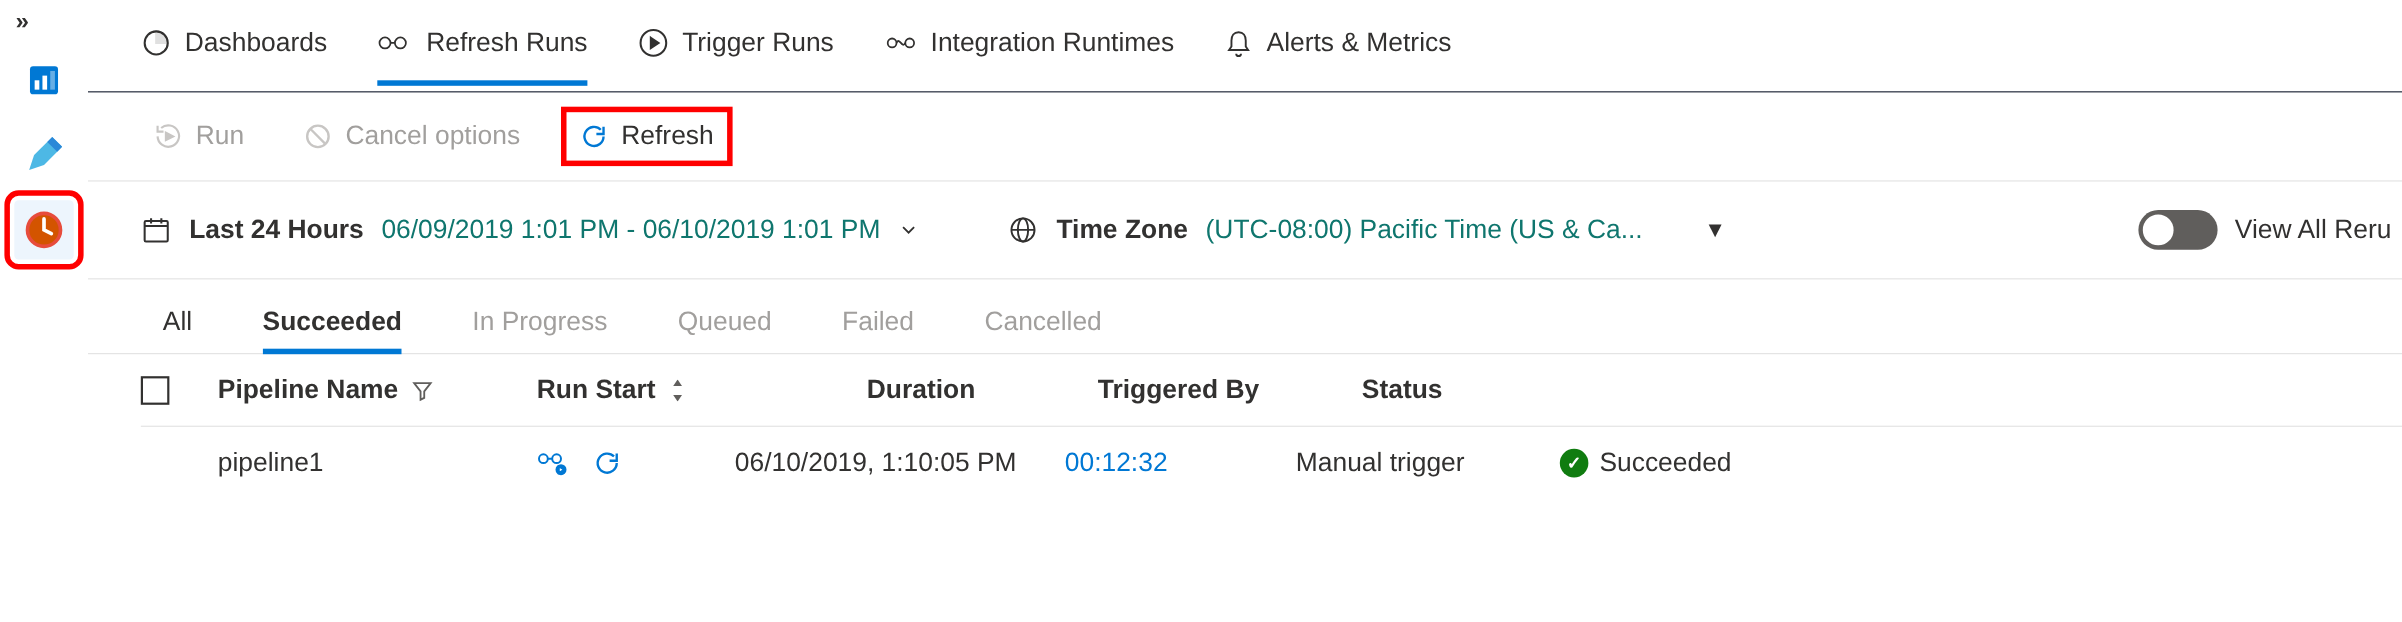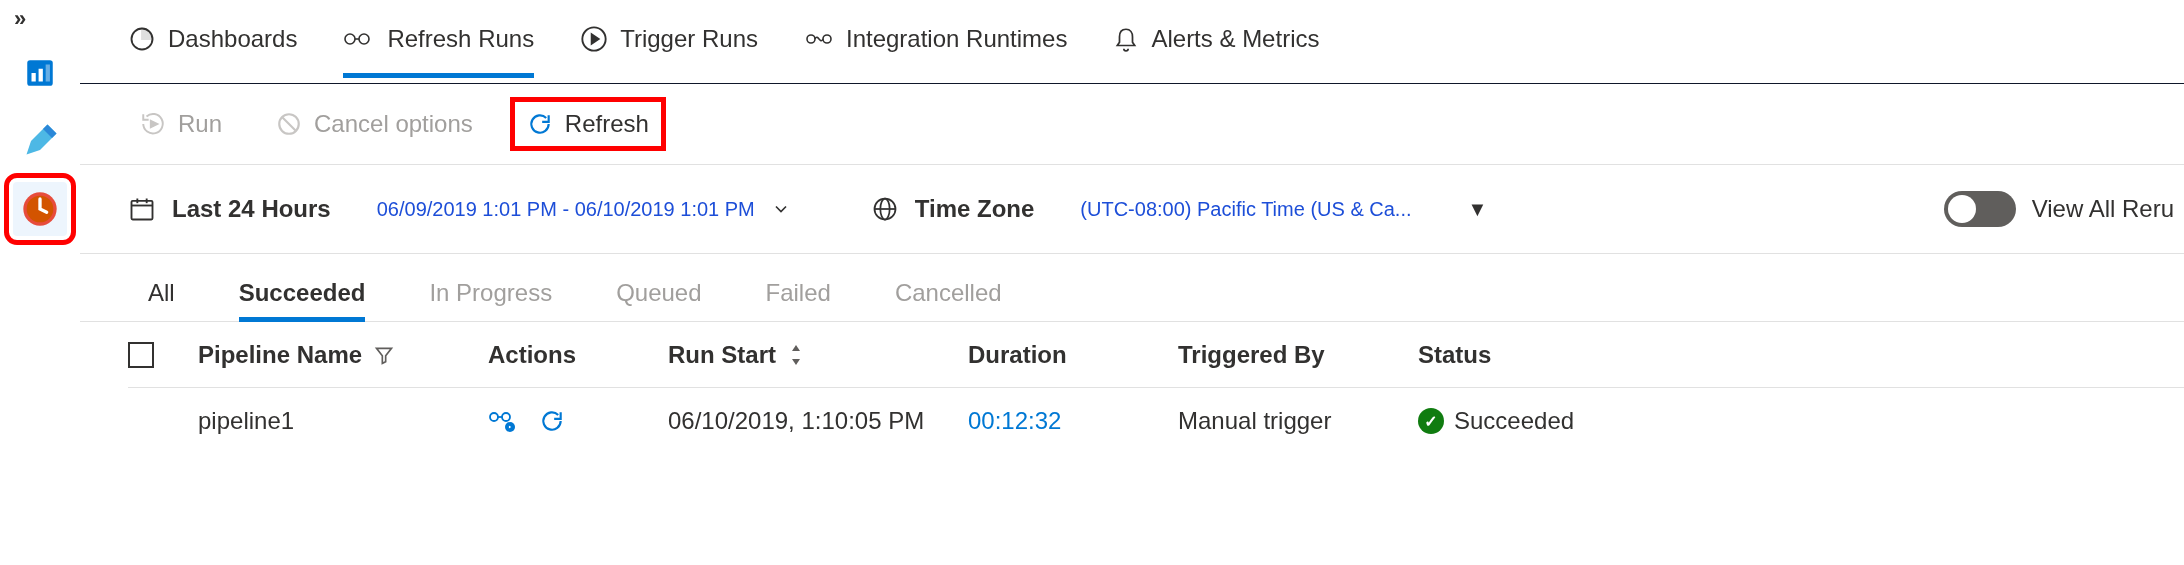--- a/index.html
+++ b/index.html
@@ -61,21 +61,21 @@
   .toolbar .btn.enabled { color:#0078d4; }
   .toolbar .btn.highlighted { outline:5px solid #ff0000; }
   
   .filter-row {
     display:flex; gap:40px;
     padding: 26px 0 26px 48px;
     border-bottom:1px solid #e1e1e1;
   }
   .filter-group { display:flex; align-items:center; gap:16px; }
   .bold { font-weight:600; font-size:24px;}
-  .muted { color:#1d4ed8; font-size:20px;margin-left:30px; }
+  .muted { color:#0f766e; font-size:24px; }
   .caret { color:#323130; }
   .toggle {
     width:72px; height:36px; border-radius:18px; background:#605e5c;
     position:relative; cursor:pointer;
   }
   .toggle .knob { position:absolute; left:4px; top:4px; width:28px; height:28px; border-radius:50%; background:#fff;}
   
   .status-tabs {
     display:flex; align-items:flex-end; gap:44px;
     padding: 22px 0 0 48px;
@@ -276,23 +276,20 @@
             <div class="checkbox"></div>
           </div>
         <div class="col-pipeline">
           <span>Pipeline Name</span>
           <span class="filter-icon">
             <svg width="20" height="20" viewBox="0 0 24 24" fill="none" stroke="#605e5c" stroke-width="2">
                 <polygon points="3,4 21,4 14,13 14,20 10,22 10,13"></polygon>
               </svg>
           </span>
         </div>
-        <div class="col-actions">
-            <span>Actions</span>
-          </div>
         <div class="col-runstart">
           <span>Run Start</span>
           <span class="sort-icon">
             <svg width="16" height="20" viewBox="0 0 16 20" fill="#605e5c">
                 <polygon points="8,0 12,6 4,6"></polygon>
                 <polygon points="8,20 12,14 4,14"></polygon>
               </svg>
           </span>
         </div>
         <div class="col-duration"><span>Duration</span></div>

